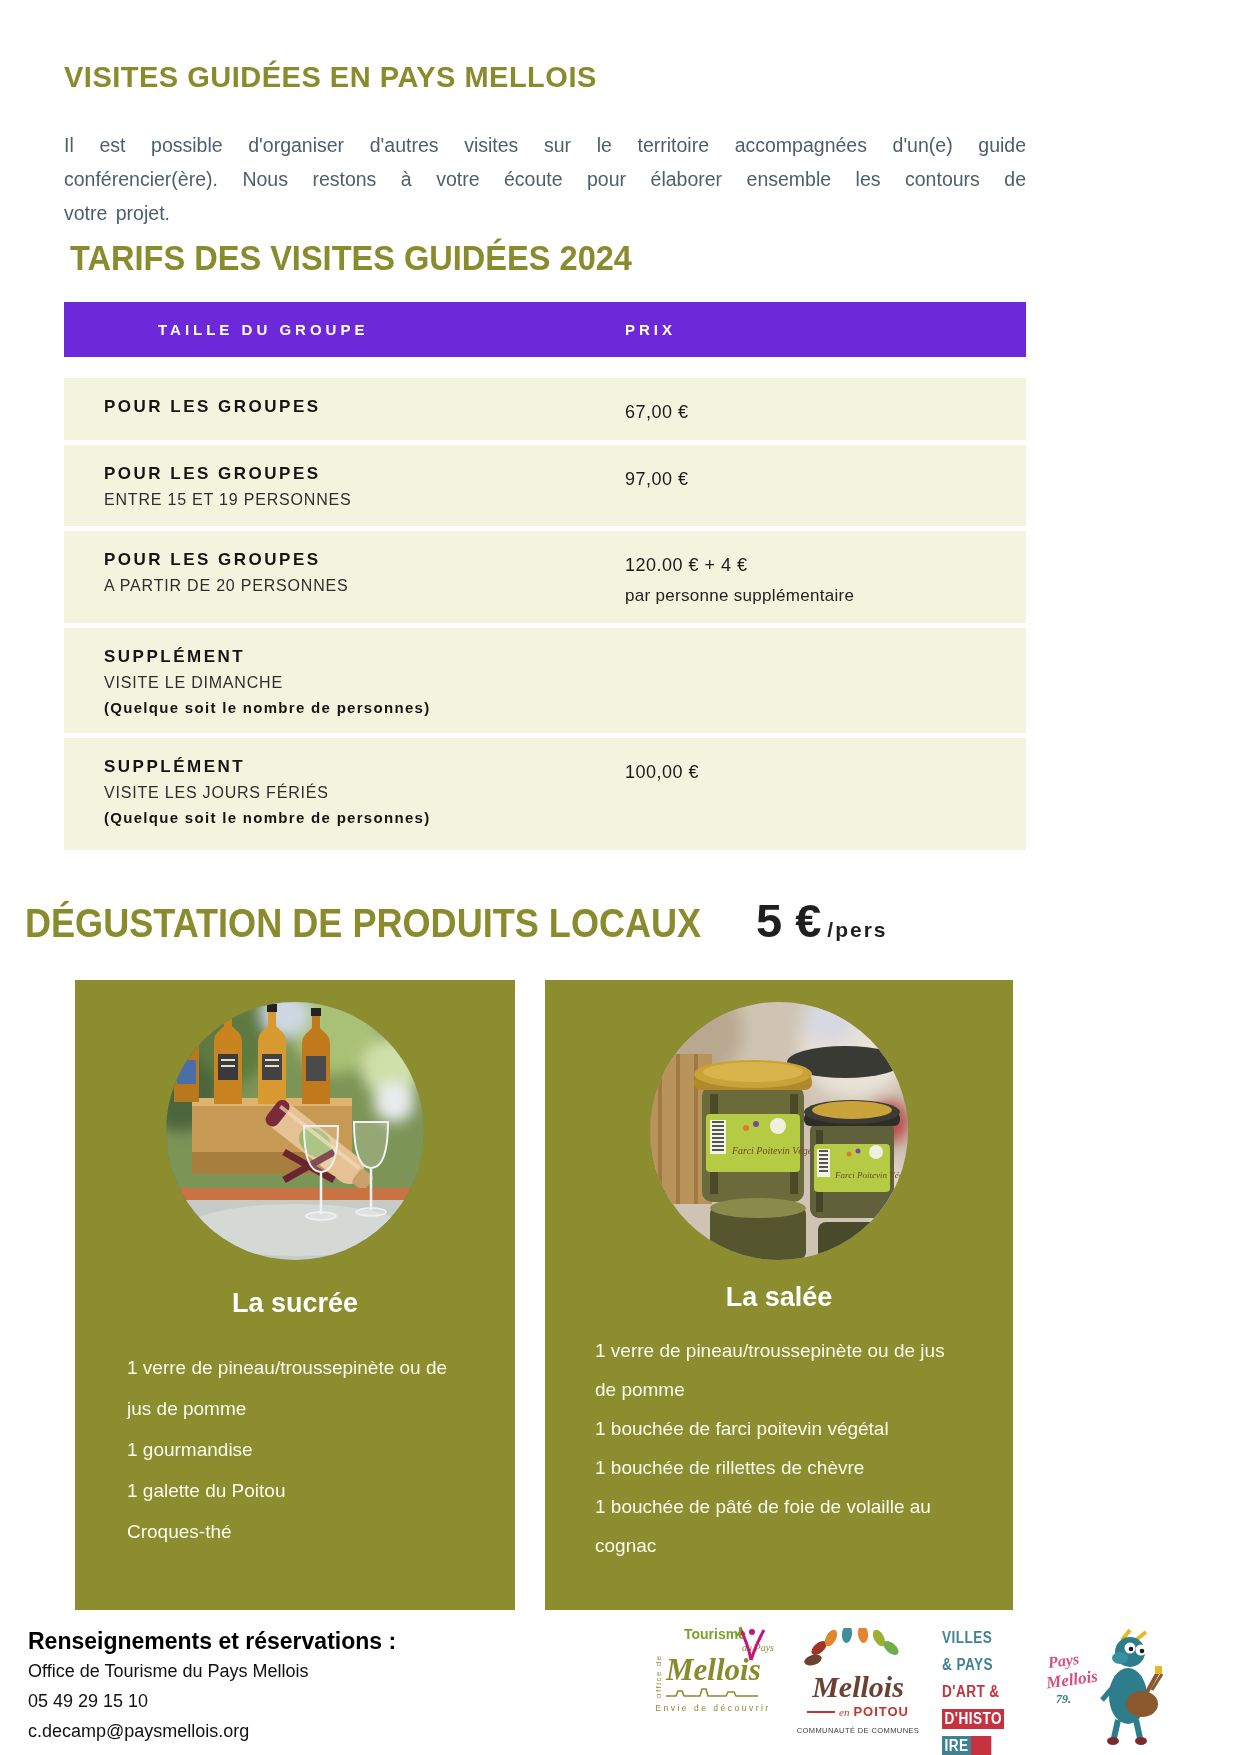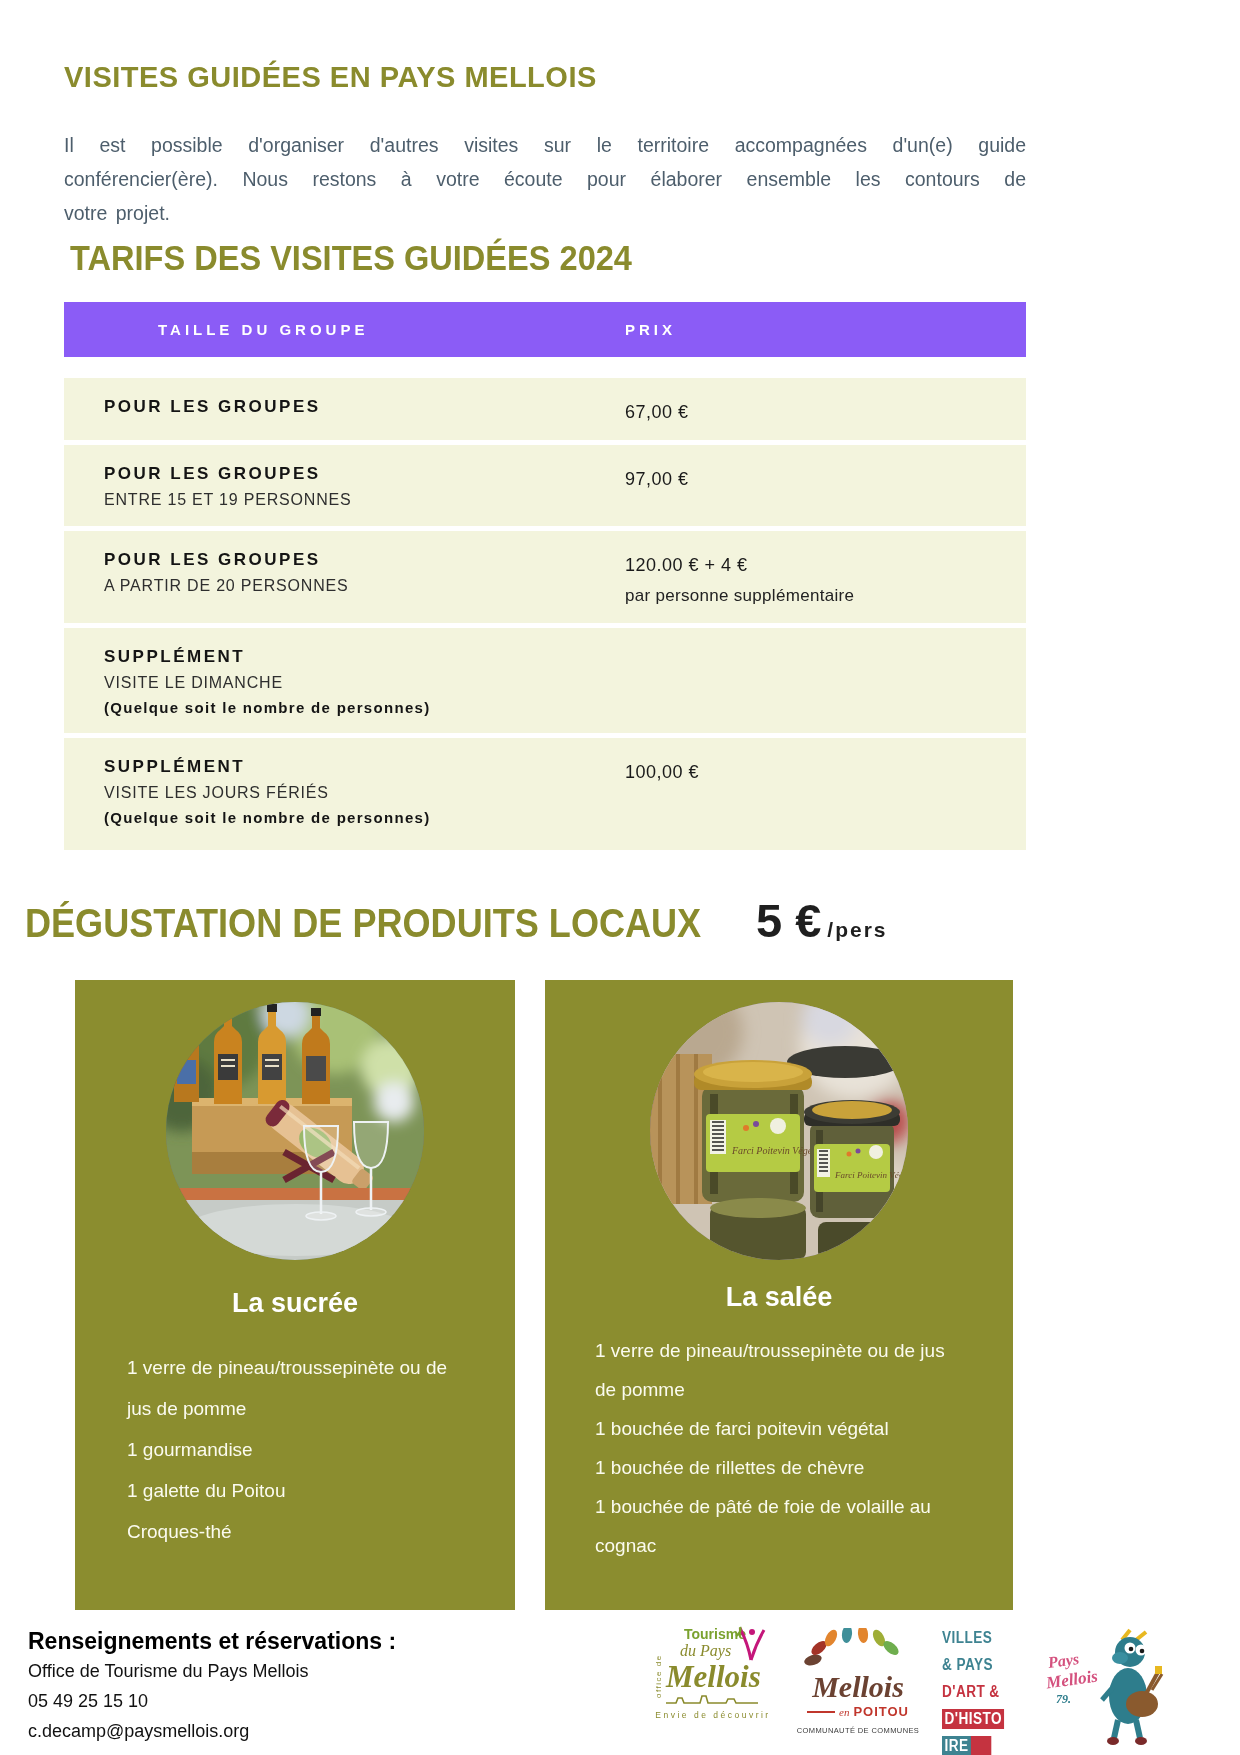--- a/index.html
+++ b/index.html
@@ -21,21 +21,21 @@
 
   .tarifs-heading {
     position:absolute; left:70px; top:238px;
     font-size:35px; font-weight:bold; color:#8a8b2d;
     transform:scaleX(.93); transform-origin:left center; white-space:nowrap;
   }
 
   
   .table { position:absolute; left:64px; top:302px; width:962px; }
   .thead {
-    height:55px; background:#8b5cf6; display:flex; align-items:center;
+    height:55px; background:#6d28d9; display:flex; align-items:center;
     color:#ffffff; font-size:15px; font-weight:bold; letter-spacing:4px;
   }
   .thead .h1 { width:561px; padding-left:94px; }
   .thead .h2 { flex:1; }
   .tbody { margin-top:21px; }
   .trow { display:flex; background:#f3f4dd; padding:19px 0 17px; border-bottom:5px solid #ffffff; }
   .trow:last-child { border-bottom:none; padding-bottom:24px; }
   .c1 { width:561px; padding-left:40px; }
   .c2 { flex:1; padding-top:5px; padding-right:4px; }
   .rt { font-size:17px; font-weight:bold; letter-spacing:2.5px; color:#141414; }
@@ -74,21 +74,21 @@
   .contact { position:absolute; left:28px; top:1626px; }
   .contact .ch { font-size:23px; font-weight:bold; color:#000; line-height:30px; }
   .contact .cl { font-size:18px; color:#111; line-height:30px; }
 
   .logos { position:absolute; left:652px; top:1626px; display:flex; gap:16px; align-items:flex-start; }
 
   .logo1 { width:122px; height:124px; position:relative; }
   .logo1 .vert { position:absolute; left:2px; top:72px; transform:rotate(-90deg); transform-origin:left top;
                  font-size:8px; color:#8a8b2d; letter-spacing:1.5px; white-space:nowrap; }
   .logo1 .t1 { margin-left:32px; color:#7aa22e; font-weight:bold; font-size:14px; }
-  .logo1 .t2 { margin-left:28px; color:#8a8b2d; font-style:italic; font-size:16px; font-family:"Liberation Serif", serif; }
+  .logo1 .t2 { margin-left:28px; color:#8a8b2d; font-style:italic; font-size:10px; font-family:"Liberation Serif", serif;text-align:right; }
   .logo1 .script { font-family:"Liberation Serif", serif; font-style:italic; font-weight:bold;
                    font-size:31px; color:#8a8b2d; margin-left:14px; line-height:34px; }
   .logo1 .dancer { position:absolute; right:6px; top:0; }
   .logo1 .skyline { display:block; margin-left:14px; }
   .logo1 .tag { font-size:8.5px; letter-spacing:2.5px; color:#8a8b2d; margin-top:6px; text-align:center; white-space:nowrap; }
 
   .logo2 { width:136px; height:124px; text-align:center; position:relative; padding-top:2px; }
   .logo2 .script { font-family:"Liberation Serif", serif; font-style:italic; font-weight:bold;
                    font-size:30px; color:#6b4232; line-height:30px; }
   .logo2 .enline { display:flex; align-items:baseline; justify-content:center; gap:4px; margin-top:2px; }
@@ -344,21 +344,21 @@
       <div>1 bouchée de rillettes de chèvre</div>
       <div>1 bouchée de pâté de foie de volaille au cognac</div>
     </div>
   </div>
 
 </div>
 
 <div class="contact">
   <div class="ch">Renseignements et réservations :</div>
   <div class="cl">Office de Tourisme du Pays Mellois</div>
-  <div class="cl">05 49 25 15 10</div>
+  <div class="cl">05 49 29 15 10</div>
   <div class="cl">c.decamp@paysmellois.org</div>
 </div>
 
 <div class="logos">
 
   <div class="logo1">
     <span class="vert">office de</span>
     <div class="t1">Tourisme</div>
     <div class="t2">du Pays</div>
     <div class="script">Mellois</div>

